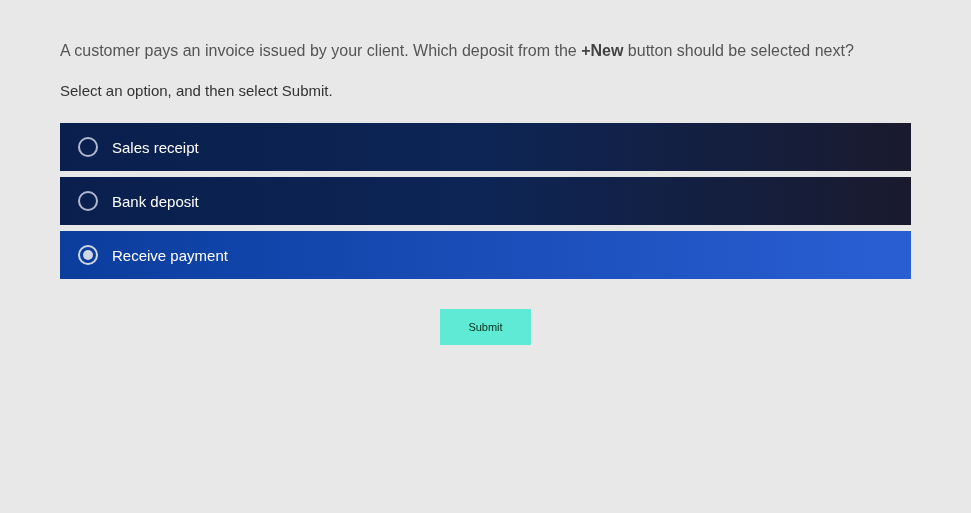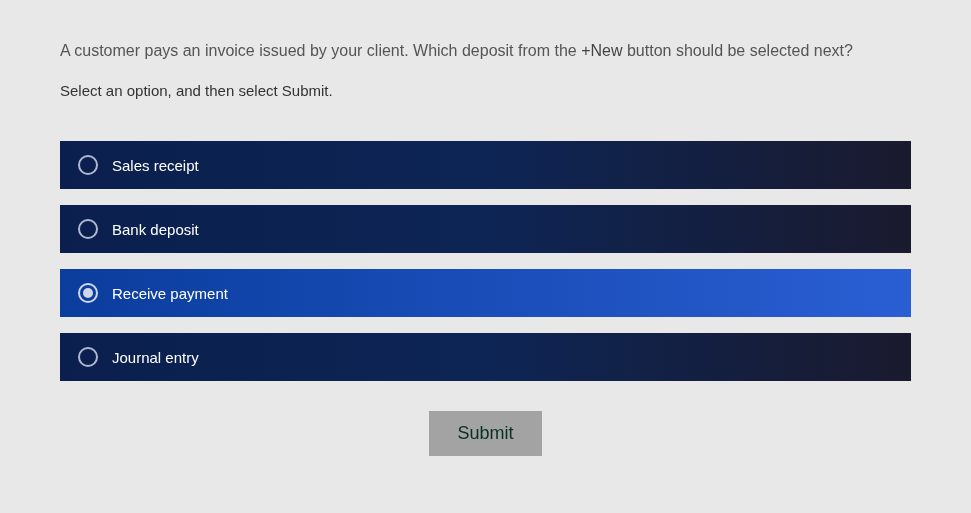--- a/index.html
+++ b/index.html
@@ -14,32 +14,32 @@
       height: 513px;
       padding: 40px 60px 20px 60px;
     }
     .question-text {
       color: #555;
       font-size: 16px;
       line-height: 1.4;
       margin-bottom: 20px;
     }
     .question-text .bold {
-      font-weight: normal;
+      font-weight: bold;
       color: #444;
     }
     .instruction {
       color: #333;
       font-size: 15px;
-      margin-bottom: 42px;
+      margin-bottom: 24px;
     }
     .options {
       display: flex;
       flex-direction: column;
-      gap: 16px;
+      gap: 6px;
       margin-bottom: 30px;
     }
     .option {
       background: linear-gradient(90deg, #0a1f4d 0%, #0d2555 50%, #1a1a2e 100%);
       color: #fff;
       padding: 14px 18px;
       display: flex;
       align-items: center;
       gap: 14px;
       cursor: pointer;
@@ -66,25 +66,25 @@
       width: 10px;
       height: 10px;
       background: #d0d8e8;
       border-radius: 50%;
     }
     .submit-container {
       display: flex;
       justify-content: center;
     }
     .submit-btn {
-      background: #a3a3a3;
+      background: #5eead4;
       color: #0a3020;
       border: none;
       padding: 12px 28px;
-      font-size: 18px;
+      font-size: 11px;
       cursor: pointer;
     }
   </style>
 </head>
 <body>
 
 <div class="question-text">
   <span>A customer pays an invoice issued by your client. Which deposit from the </span><span class="bold">+New</span><span> button should be selected next?</span>
 </div>
 
@@ -96,21 +96,17 @@
     <span>Sales receipt</span>
   </div>
   <div class="option">
     <span class="radio"></span>
     <span>Bank deposit</span>
   </div>
   <div class="option selected">
     <span class="radio checked"></span>
     <span>Receive payment</span>
   </div>
-  <div class="option">
-    <span class="radio"></span>
-    <span>Journal entry</span>
-  </div>
 </div>
 
 <div class="submit-container">
   <button class="submit-btn">Submit</button>
 </div>
 
 </body></html>

